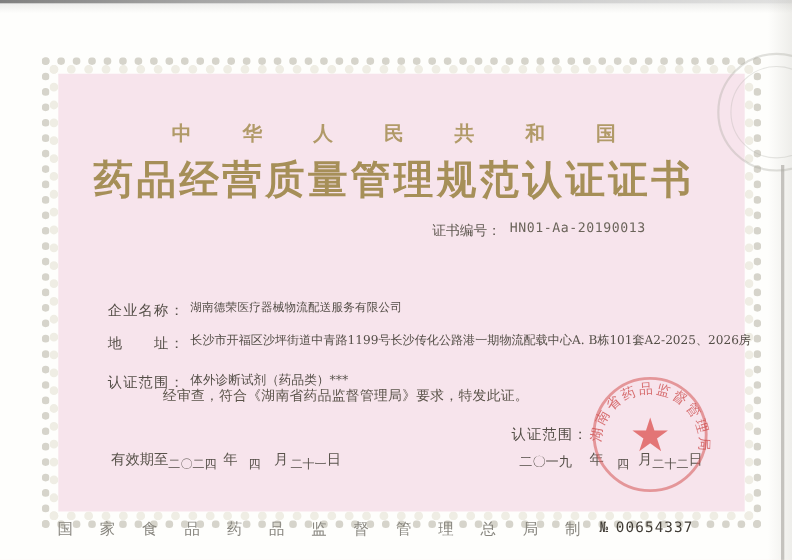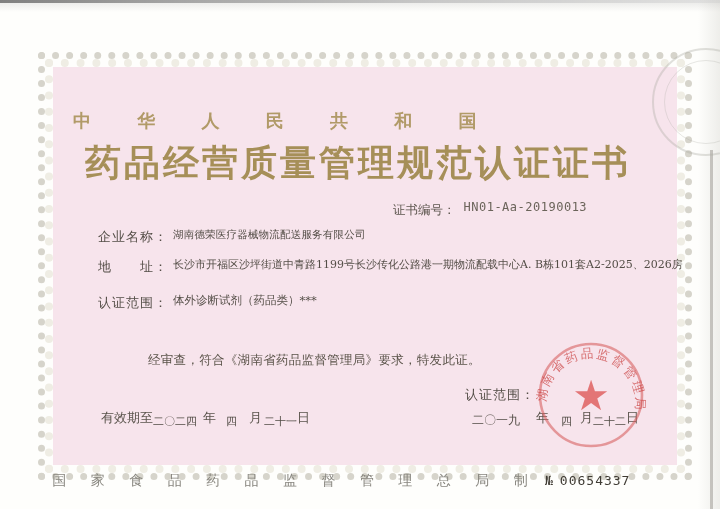--- a/index.html
+++ b/index.html
@@ -41,36 +41,36 @@
   .ghost-seal{
     position:absolute;left:652px;top:48px;width:104px;height:104px;
     border:2px solid rgba(168,168,160,.35);border-radius:50%;
   }
   .ghost-seal-inner{
     position:absolute;inset:10px;
     border:1px solid rgba(168,168,160,.28);border-radius:50%;
   }
   
   .country{
-    position:absolute;left:53px;top:109px;width:610px;
+    position:absolute;left:53px;top:109px;width:610px;text-align:center;
     font-size:18px;letter-spacing:20px;text-indent:20px;color:#b19a68;
     font-family:"DejaVu Sans", sans-serif;font-weight:600;
   }
   .title{
     position:absolute;left:40px;top:139px;width:636px;text-align:center;
     font-size:36px;letter-spacing:3px;color:#a68f58;font-weight:bold;
     font-family:"DejaVu Sans", sans-serif;white-space:nowrap;
   }
   .certno{position:absolute;left:393px;top:202px;font-size:12.5px;color:#5d564e;}
   .certno .val{
     font-size:12px;color:#6b645a;letter-spacing:.5px;
     position:relative;top:-3px;margin-left:8px;
     font-family:"DejaVu Sans Mono", monospace;
   }
-  .fieldrow{position:absolute;font-size:13px;color:#544e47;white-space:nowrap;}
+  .fieldrow{position:absolute;font-size:13px;color:#544e47;white-space:nowrap;margin-top:45px;}
   .fieldrow .lbl{letter-spacing:1px;}
   .fieldrow .val{position:relative;top:-3px;margin-left:5px;}
   .row-name{left:98px;top:228px;}
   .row-name .val{font-size:10.5px;letter-spacing:.2px;}
   .row-addr{left:98px;top:258px;}
   .row-addr .val{font-size:11px;letter-spacing:0;}
   .row-scope{left:98px;top:294px;}
   .row-scope .val{font-size:11.5px;}
   .statement{
     position:absolute;left:148px;top:352px;font-size:12.5px;color:#5a5349;

